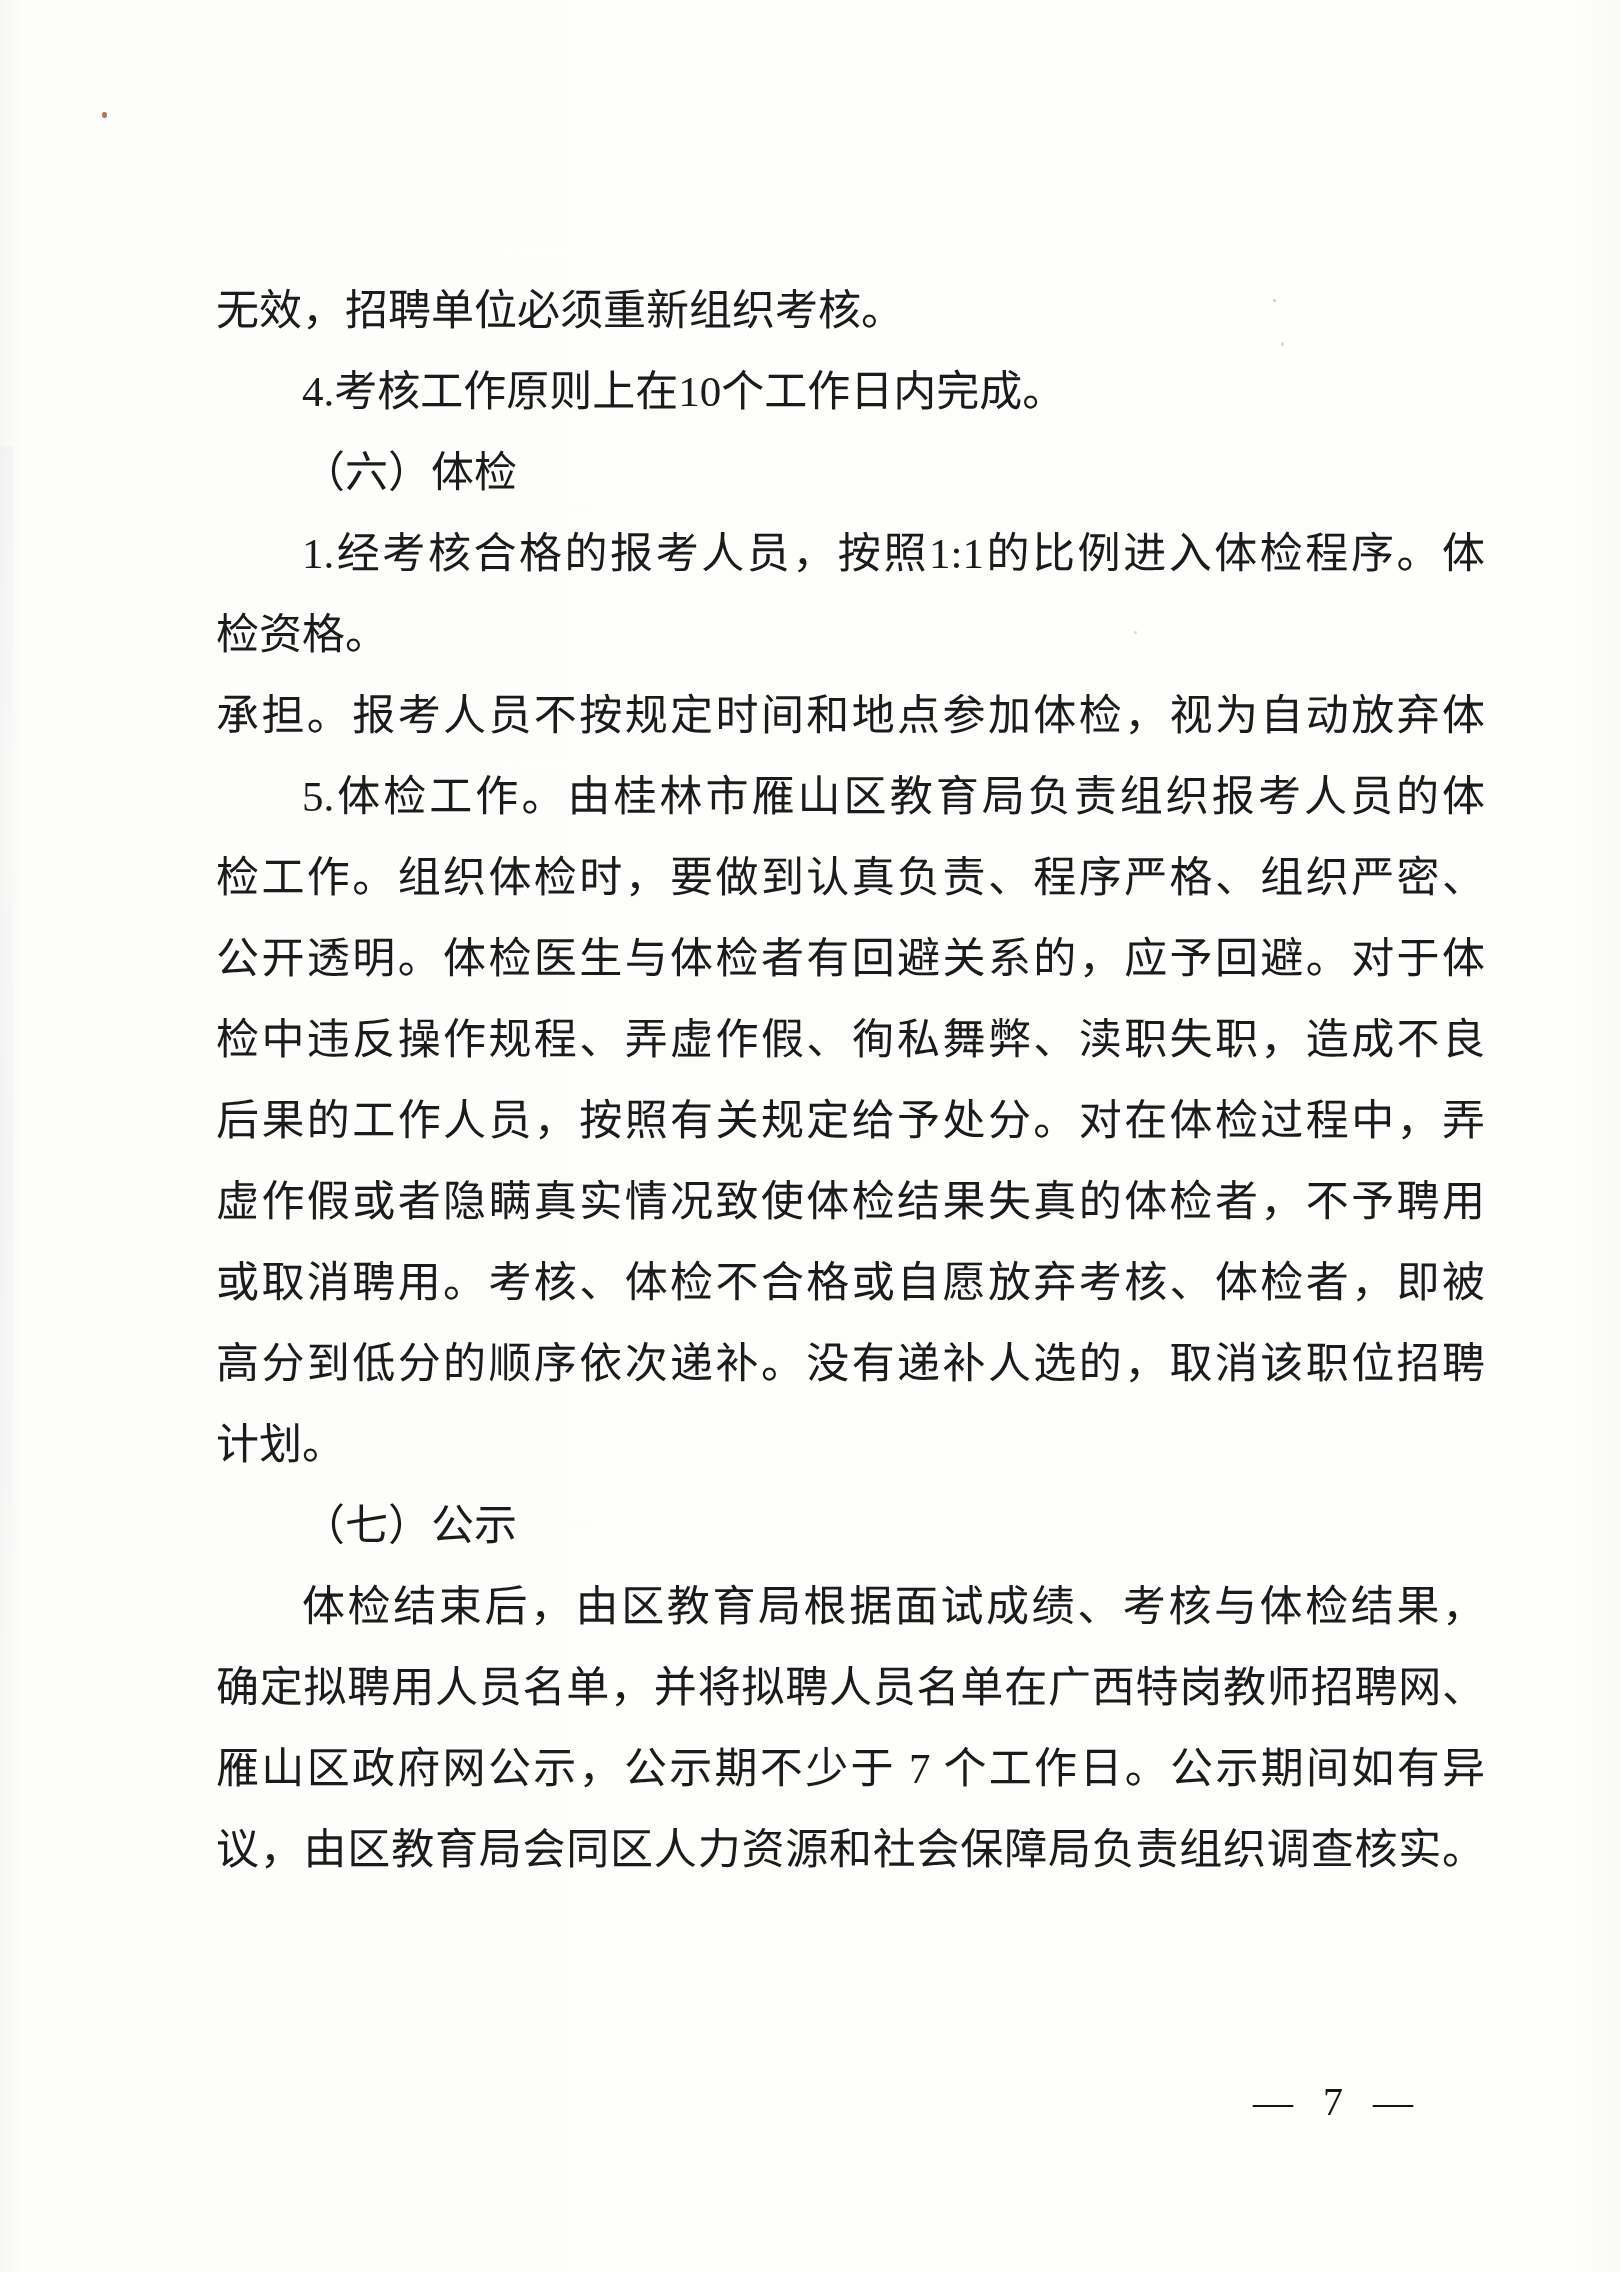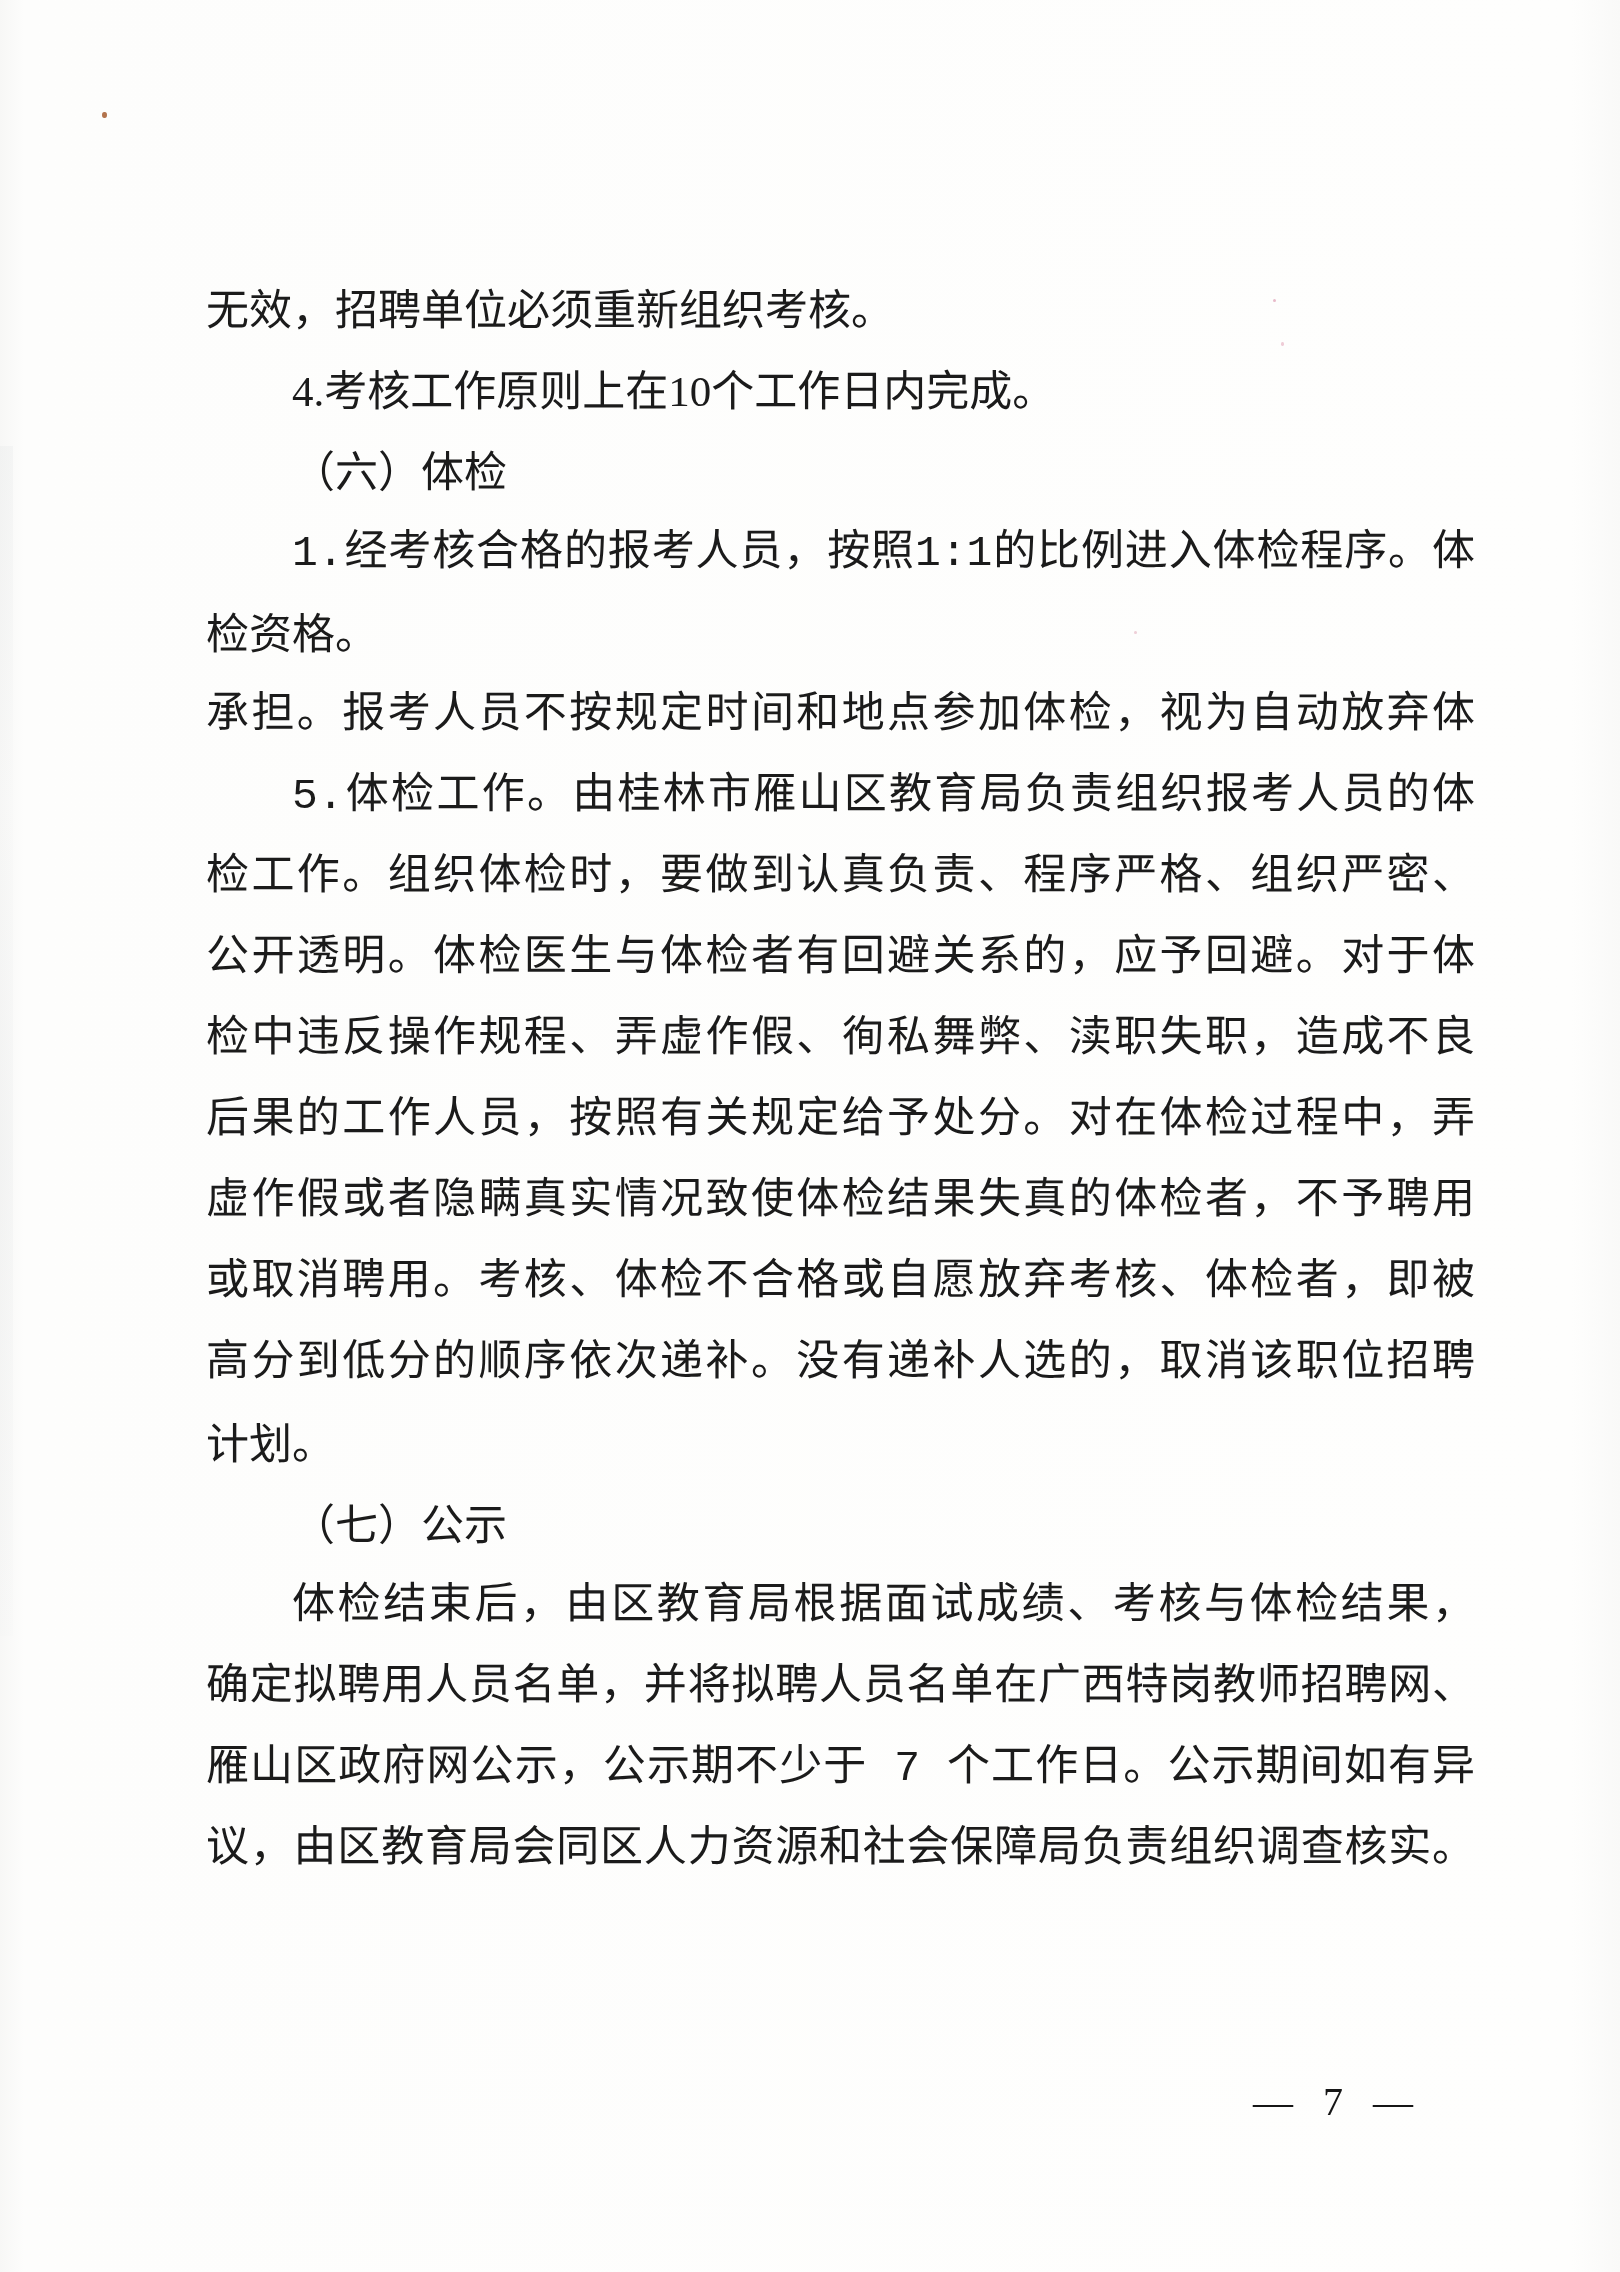--- a/index.html
+++ b/index.html
@@ -11,36 +11,35 @@
   }
   .page {
     position: relative;
     width: 1620px; height: 2273px;
     overflow: hidden;
     color: #1b1b1b;
     background: linear-gradient(90deg, #f7f7f6 0%, #fdfdfc 1.5%, #fefefd 97%, #f9f9f8 100%);
   }
   .doc {
     position: absolute;
-    left: 206px; top: 270px;
+    left: 216px; top: 270px;
     width: 1269px;
   }
   .line {
     height: 81px;
     line-height: 81px;
     font-size: 43px;
     letter-spacing: 0;
     text-align: left;
     white-space: normal;
     overflow: visible;
   }
   .line.full {
     text-align: justify;
     text-align-last: justify;
-    font-family: Liberation Mono, monospace;
   }
   .line.indent { text-indent: 86px; }
   .pagenum {
     position: absolute;
     left: 1253px; top: 2061px;
     height: 81px; line-height: 81px;
     font-size: 40px;
     word-spacing: 18px;
     letter-spacing: 1px;
     color: #161616;

